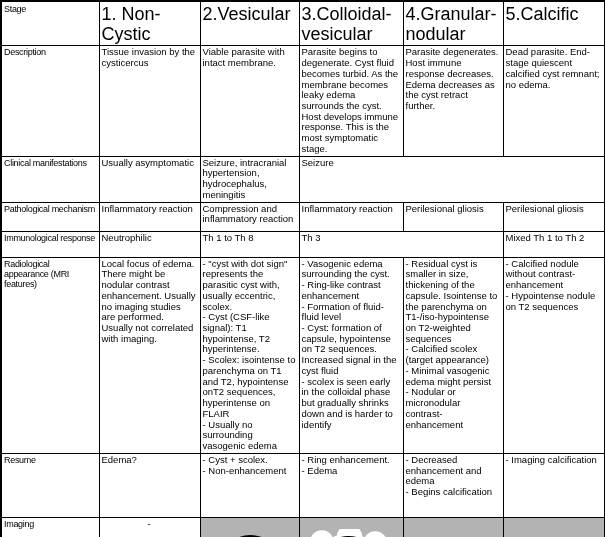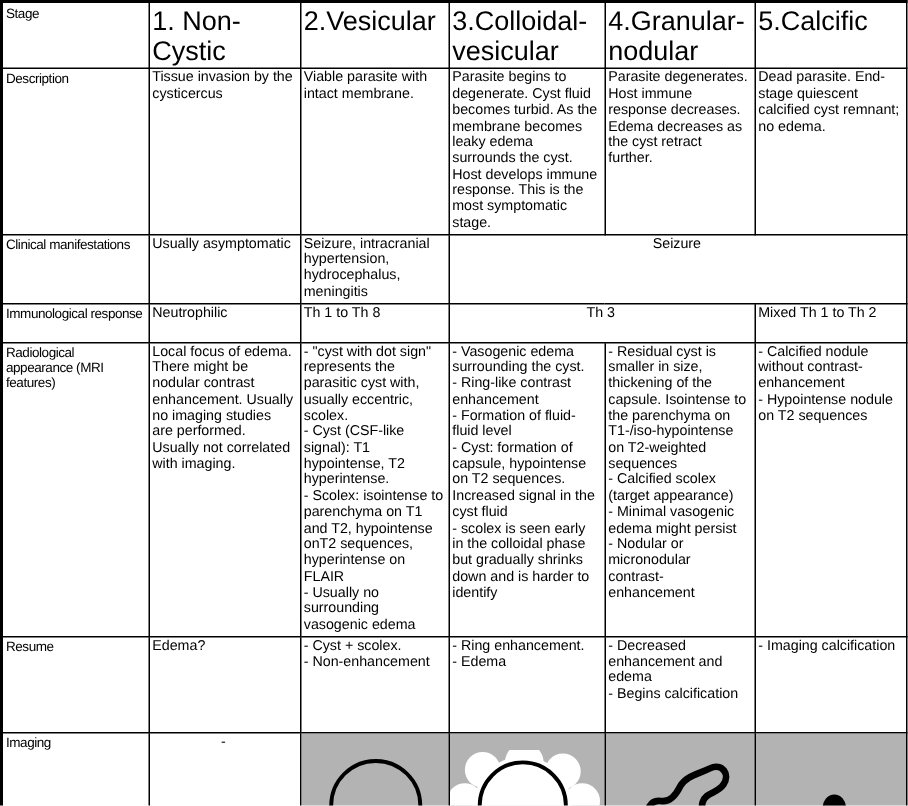--- a/index.html
+++ b/index.html
@@ -20,21 +20,21 @@
     vertical-align: top;
     padding: 1px 3px 1px 2px;
     font-size: 9.5px;
     line-height: 1.13;
     white-space: pre-line;
     overflow: hidden;
     word-wrap: break-word;
   }
   tr.hdr td { font-size: 18px; line-height: 1.12; padding-top: 2px; }
   td.lbl { font-size: 9px; letter-spacing: -0.3px; }
-  td.center { text-align: center; }
+  td.center { }
   td.img-cell { padding: 0; }
   td.dash-cell { text-align: center; }
   .icon-wrap { width: 100%; height: 73px; display: block; }
 </style>
 </head>
 <body>
 
 <table class="tbl">
   <colgroup>
     <col style="width:98px">
@@ -66,20 +66,28 @@
     <td>Dead parasite. End-stage quiescent calcified cyst remnant; no edema.</td>
   </tr>
 
   <tr style="height:44px">
     <td class="lbl">Clinical manifestations</td>
     <td>Usually asymptomatic</td>
     <td>Seizure, intracranial hypertension, hydrocephalus, meningitis</td>
     <td class="center" colspan="3">Seizure</td>
   </tr>
 
+  <tr style="height:29px">
+    <td class="lbl">Pathological mechanism</td>
+    <td>Inflammatory reaction</td>
+    <td>Compression and inflammatory reaction</td>
+    <td>Inflammatory reaction</td>
+    <td>Perilesional gliosis</td>
+    <td>Perilesional gliosis</td>
+  </tr>
 
   <tr style="height:26px">
     <td class="lbl">Immunological response</td>
     <td>Neutrophilic</td>
     <td>Th 1 to Th 8</td>
     <td class="center" colspan="2">Th 3</td>
     <td>Mixed Th 1 to Th 2</td>
   </tr>
 
   <tr style="height:171px">

